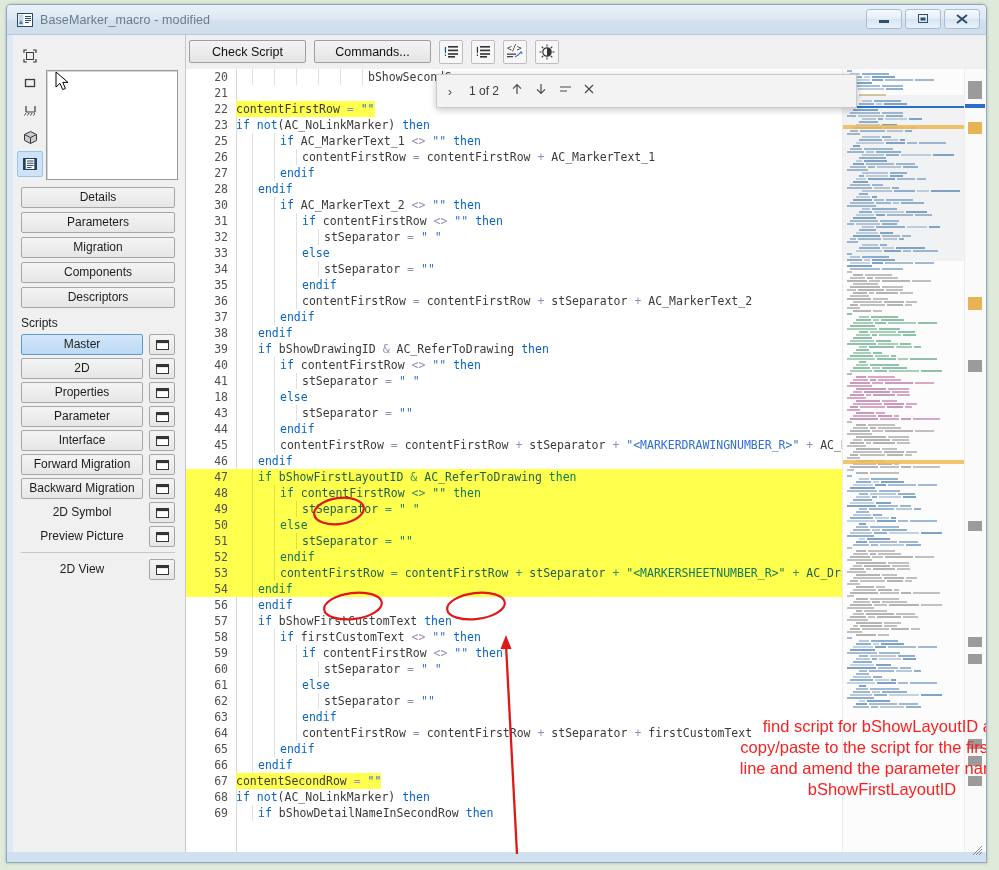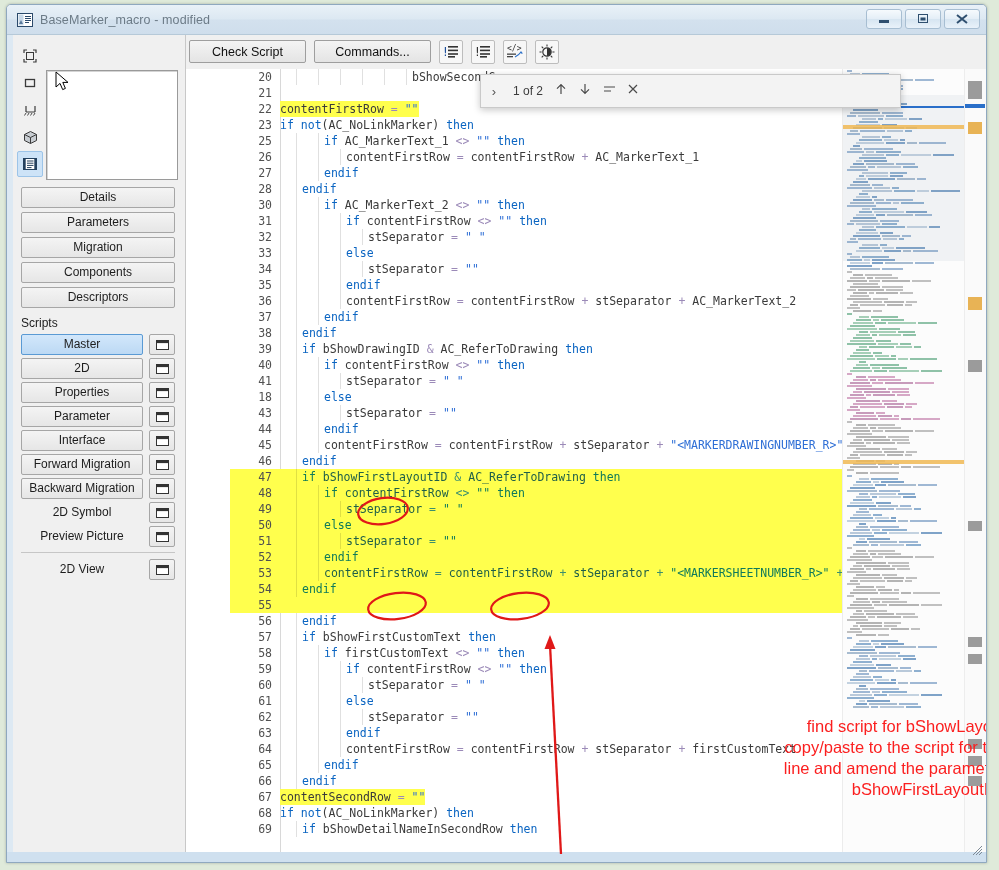--- a/index.html
+++ b/index.html
@@ -181,21 +181,20 @@
     background: #f7f7f7;
     display:flex;align-items:center;justify-content:center;
   }
 
   
   .editor-wrap {
     position: relative;
     flex: 1 1 auto;
     background: #ffffff;
     overflow: hidden;
-    margin-left: 44px;
   }
   .code-area {
     position: absolute;
     left: 0; top: 0; right: 144px; bottom: 0;
     background: #ffffff;
     overflow: hidden;
   }
   .code-line {
     position: relative;
     height: 16px;
@@ -589,21 +588,20 @@
                 <div class="code-line"><span class="ln">45</span><span class="code-txt" style="left: 94px;"><span class="plain">contentFirstRow </span><span class="op">=</span><span class="plain"> contentFirstRow </span><span class="op">+</span><span class="plain"> stSeparator </span><span class="op">+</span><span class="str"> "&lt;MARKERDRAWINGNUMBER_R&gt;"</span><span class="plain"> </span><span class="op">+</span><span class="plain"> AC_Drawin</span></span><span style="position: absolute; top: 0px; bottom: 0px; width: 1px; background: rgba(0, 0, 0, 0.12); left: 66px;"></span><span style="position: absolute; top: 0px; bottom: 0px; width: 1px; background: rgba(0, 0, 0, 0.12); left: 88px;"></span></div>
                 <div class="code-line"><span class="ln">46</span><span class="code-txt" style="left: 72px;"><span class="kw">endif</span></span><span style="position: absolute; top: 0px; bottom: 0px; width: 1px; background: rgba(0, 0, 0, 0.12); left: 66px;"></span></div>
                 <div class="code-line hl-line blk"><span class="ln">47</span><span class="code-txt" style="left: 72px;"><span class="kw">if </span><span class="plain">bShowFirstLayoutID </span><span class="op">&amp;</span><span class="plain"> AC_ReferToDrawing </span><span class="kw">then</span></span><span style="position: absolute; top: 0px; bottom: 0px; width: 1px; background: rgba(0, 0, 0, 0.12); left: 66px;"></span></div>
                 <div class="code-line hl-line blk"><span class="ln">48</span><span class="code-txt" style="left: 94px;"><span class="kw">if </span><span class="plain">contentFirstRow </span><span class="op">&lt;&gt;</span><span class="plain"> </span><span class="str">""</span><span class="plain"> </span><span class="kw">then</span></span><span style="position: absolute; top: 0px; bottom: 0px; width: 1px; background: rgba(0, 0, 0, 0.12); left: 66px;"></span><span style="position: absolute; top: 0px; bottom: 0px; width: 1px; background: rgba(0, 0, 0, 0.12); left: 88px;"></span></div>
                 <div class="code-line hl-line blk"><span class="ln">49</span><span class="code-txt" style="left: 116px;"><span class="plain">stSeparator </span><span class="op">=</span><span class="plain"> </span><span class="str">" "</span></span><span style="position: absolute; top: 0px; bottom: 0px; width: 1px; background: rgba(0, 0, 0, 0.12); left: 66px;"></span><span style="position: absolute; top: 0px; bottom: 0px; width: 1px; background: rgba(0, 0, 0, 0.12); left: 88px;"></span><span style="position: absolute; top: 0px; bottom: 0px; width: 1px; background: rgba(0, 0, 0, 0.12); left: 110px;"></span></div>
                 <div class="code-line hl-line blk"><span class="ln">50</span><span class="code-txt" style="left: 94px;"><span class="kw">else</span></span><span style="position: absolute; top: 0px; bottom: 0px; width: 1px; background: rgba(0, 0, 0, 0.12); left: 66px;"></span><span style="position: absolute; top: 0px; bottom: 0px; width: 1px; background: rgba(0, 0, 0, 0.12); left: 88px;"></span></div>
                 <div class="code-line hl-line blk"><span class="ln">51</span><span class="code-txt" style="left: 116px;"><span class="plain">stSeparator </span><span class="op">=</span><span class="plain"> </span><span class="str">""</span></span><span style="position: absolute; top: 0px; bottom: 0px; width: 1px; background: rgba(0, 0, 0, 0.12); left: 66px;"></span><span style="position: absolute; top: 0px; bottom: 0px; width: 1px; background: rgba(0, 0, 0, 0.12); left: 88px;"></span><span style="position: absolute; top: 0px; bottom: 0px; width: 1px; background: rgba(0, 0, 0, 0.12); left: 110px;"></span></div>
                 <div class="code-line hl-line blk"><span class="ln">52</span><span class="code-txt" style="left: 94px;"><span class="kw">endif</span></span><span style="position: absolute; top: 0px; bottom: 0px; width: 1px; background: rgba(0, 0, 0, 0.12); left: 66px;"></span><span style="position: absolute; top: 0px; bottom: 0px; width: 1px; background: rgba(0, 0, 0, 0.12); left: 88px;"></span></div>
                 <div class="code-line hl-line blk"><span class="ln">53</span><span class="code-txt" style="left: 94px;"><span class="plain">contentFirstRow </span><span class="op">=</span><span class="plain"> contentFirstRow </span><span class="op">+</span><span class="plain"> stSeparator </span><span class="op">+</span><span class="str"> "&lt;MARKERSHEETNUMBER_R&gt;"</span><span class="plain"> </span><span class="op">+</span><span class="plain"> AC_DrawingC</span></span><span style="position: absolute; top: 0px; bottom: 0px; width: 1px; background: rgba(0, 0, 0, 0.12); left: 66px;"></span><span style="position: absolute; top: 0px; bottom: 0px; width: 1px; background: rgba(0, 0, 0, 0.12); left: 88px;"></span></div>
                 <div class="code-line hl-line blk"><span class="ln">54</span><span class="code-txt" style="left: 72px;"><span class="kw">endif</span></span><span style="position: absolute; top: 0px; bottom: 0px; width: 1px; background: rgba(0, 0, 0, 0.12); left: 66px;"></span></div>
-                <div class="code-line hl-line blk"><span class="ln">55</span><span class="code-txt" style="left: 50px;"></span></div>
                 <div class="code-line"><span class="ln">56</span><span class="code-txt" style="left: 72px;"><span class="kw">endif</span></span><span style="position: absolute; top: 0px; bottom: 0px; width: 1px; background: rgba(0, 0, 0, 0.12); left: 66px;"></span></div>
                 <div class="code-line"><span class="ln">57</span><span class="code-txt" style="left: 72px;"><span class="kw">if </span><span class="plain">bShowFirstCustomText </span><span class="kw">then</span></span><span style="position: absolute; top: 0px; bottom: 0px; width: 1px; background: rgba(0, 0, 0, 0.12); left: 66px;"></span></div>
                 <div class="code-line"><span class="ln">58</span><span class="code-txt" style="left: 94px;"><span class="kw">if </span><span class="plain">firstCustomText </span><span class="op">&lt;&gt;</span><span class="plain"> </span><span class="str">""</span><span class="plain"> </span><span class="kw">then</span></span><span style="position: absolute; top: 0px; bottom: 0px; width: 1px; background: rgba(0, 0, 0, 0.12); left: 66px;"></span><span style="position: absolute; top: 0px; bottom: 0px; width: 1px; background: rgba(0, 0, 0, 0.12); left: 88px;"></span></div>
                 <div class="code-line"><span class="ln">59</span><span class="code-txt" style="left: 116px;"><span class="kw">if </span><span class="plain">contentFirstRow </span><span class="op">&lt;&gt;</span><span class="plain"> </span><span class="str">""</span><span class="plain"> </span><span class="kw">then</span></span><span style="position: absolute; top: 0px; bottom: 0px; width: 1px; background: rgba(0, 0, 0, 0.12); left: 66px;"></span><span style="position: absolute; top: 0px; bottom: 0px; width: 1px; background: rgba(0, 0, 0, 0.12); left: 88px;"></span><span style="position: absolute; top: 0px; bottom: 0px; width: 1px; background: rgba(0, 0, 0, 0.12); left: 110px;"></span></div>
                 <div class="code-line"><span class="ln">60</span><span class="code-txt" style="left: 138px;"><span class="plain">stSeparator </span><span class="op">=</span><span class="plain"> </span><span class="str">" "</span></span><span style="position: absolute; top: 0px; bottom: 0px; width: 1px; background: rgba(0, 0, 0, 0.12); left: 66px;"></span><span style="position: absolute; top: 0px; bottom: 0px; width: 1px; background: rgba(0, 0, 0, 0.12); left: 88px;"></span><span style="position: absolute; top: 0px; bottom: 0px; width: 1px; background: rgba(0, 0, 0, 0.12); left: 110px;"></span><span style="position: absolute; top: 0px; bottom: 0px; width: 1px; background: rgba(0, 0, 0, 0.12); left: 132px;"></span></div>
                 <div class="code-line"><span class="ln">61</span><span class="code-txt" style="left: 116px;"><span class="kw">else</span></span><span style="position: absolute; top: 0px; bottom: 0px; width: 1px; background: rgba(0, 0, 0, 0.12); left: 66px;"></span><span style="position: absolute; top: 0px; bottom: 0px; width: 1px; background: rgba(0, 0, 0, 0.12); left: 88px;"></span><span style="position: absolute; top: 0px; bottom: 0px; width: 1px; background: rgba(0, 0, 0, 0.12); left: 110px;"></span></div>
                 <div class="code-line"><span class="ln">62</span><span class="code-txt" style="left: 138px;"><span class="plain">stSeparator </span><span class="op">=</span><span class="plain"> </span><span class="str">""</span></span><span style="position: absolute; top: 0px; bottom: 0px; width: 1px; background: rgba(0, 0, 0, 0.12); left: 66px;"></span><span style="position: absolute; top: 0px; bottom: 0px; width: 1px; background: rgba(0, 0, 0, 0.12); left: 88px;"></span><span style="position: absolute; top: 0px; bottom: 0px; width: 1px; background: rgba(0, 0, 0, 0.12); left: 110px;"></span><span style="position: absolute; top: 0px; bottom: 0px; width: 1px; background: rgba(0, 0, 0, 0.12); left: 132px;"></span></div>
                 <div class="code-line"><span class="ln">63</span><span class="code-txt" style="left: 116px;"><span class="kw">endif</span></span><span style="position: absolute; top: 0px; bottom: 0px; width: 1px; background: rgba(0, 0, 0, 0.12); left: 66px;"></span><span style="position: absolute; top: 0px; bottom: 0px; width: 1px; background: rgba(0, 0, 0, 0.12); left: 88px;"></span><span style="position: absolute; top: 0px; bottom: 0px; width: 1px; background: rgba(0, 0, 0, 0.12); left: 110px;"></span></div>
                 <div class="code-line"><span class="ln">64</span><span class="code-txt" style="left: 116px;"><span class="plain">contentFirstRow </span><span class="op">=</span><span class="plain"> contentFirstRow </span><span class="op">+</span><span class="plain"> stSeparator </span><span class="op">+</span><span class="plain"> firstCustomText</span></span><span style="position: absolute; top: 0px; bottom: 0px; width: 1px; background: rgba(0, 0, 0, 0.12); left: 66px;"></span><span style="position: absolute; top: 0px; bottom: 0px; width: 1px; background: rgba(0, 0, 0, 0.12); left: 88px;"></span><span style="position: absolute; top: 0px; bottom: 0px; width: 1px; background: rgba(0, 0, 0, 0.12); left: 110px;"></span></div>
                 <div class="code-line"><span class="ln">65</span><span class="code-txt" style="left: 94px;"><span class="kw">endif</span></span><span style="position: absolute; top: 0px; bottom: 0px; width: 1px; background: rgba(0, 0, 0, 0.12); left: 66px;"></span><span style="position: absolute; top: 0px; bottom: 0px; width: 1px; background: rgba(0, 0, 0, 0.12); left: 88px;"></span></div>

